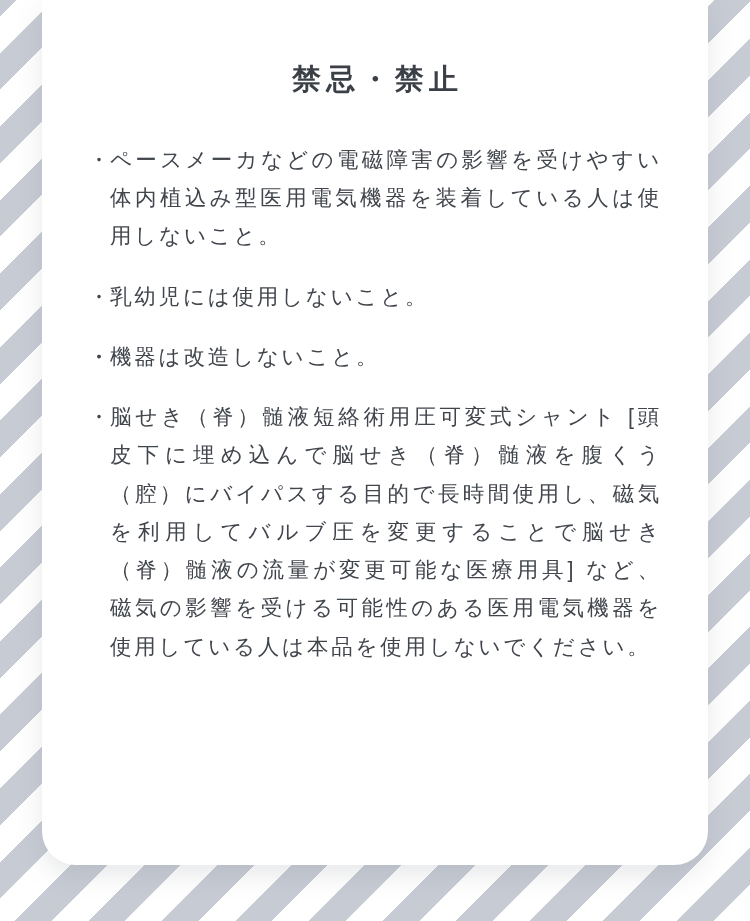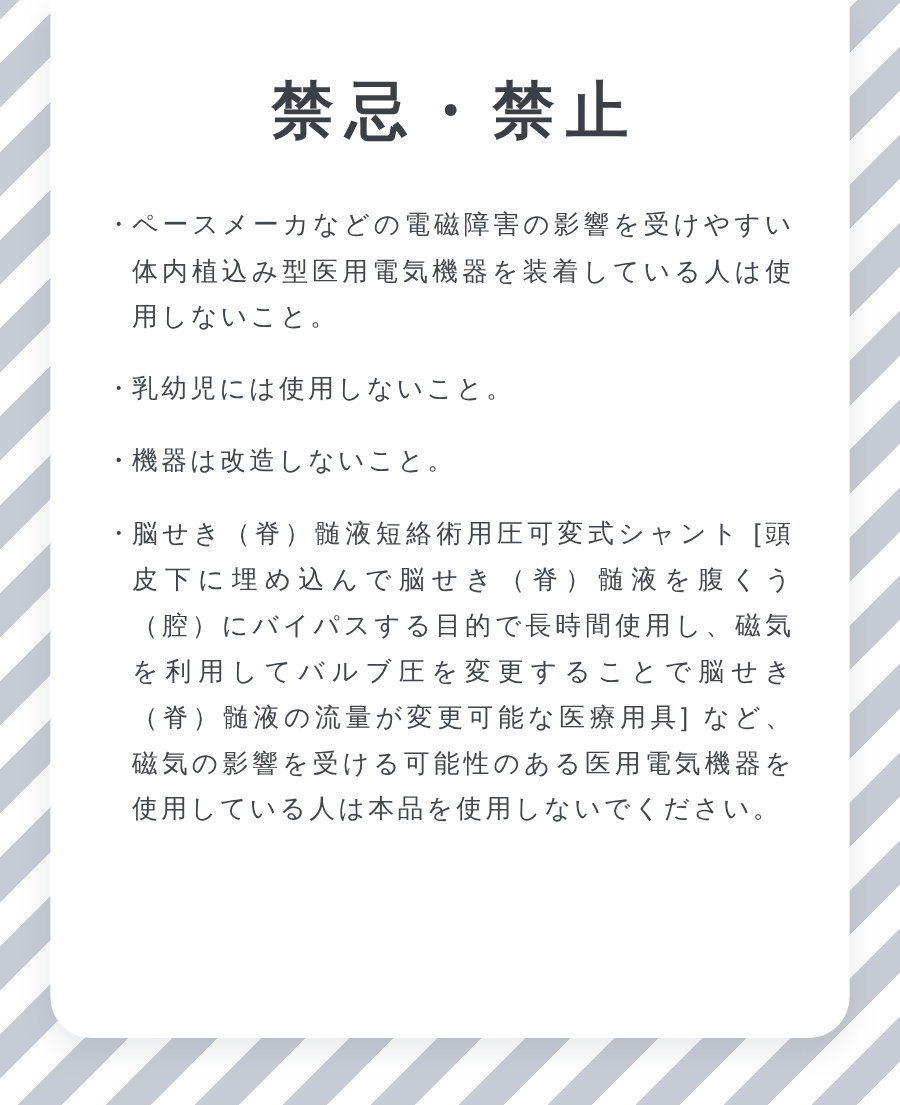--- a/index.html
+++ b/index.html
@@ -40,21 +40,21 @@
     border-bottom-right-radius: 34px;
     box-shadow: 0 10px 26px rgba(120, 126, 140, 0.18);
     box-sizing: border-box;
     padding: 0 46px;
   }
 
   .title {
     margin: 0;
     padding-top: 62px;
     text-align: center;
-    font-size: 52px;
+    font-size: 29px;
     line-height: 1.2;
     letter-spacing: 0.18em;
     text-indent: 0.18em;
     color: #3b3f46;
     font-weight: 700;
   }
 
   .list {
     margin: 0;
     padding: 0;

